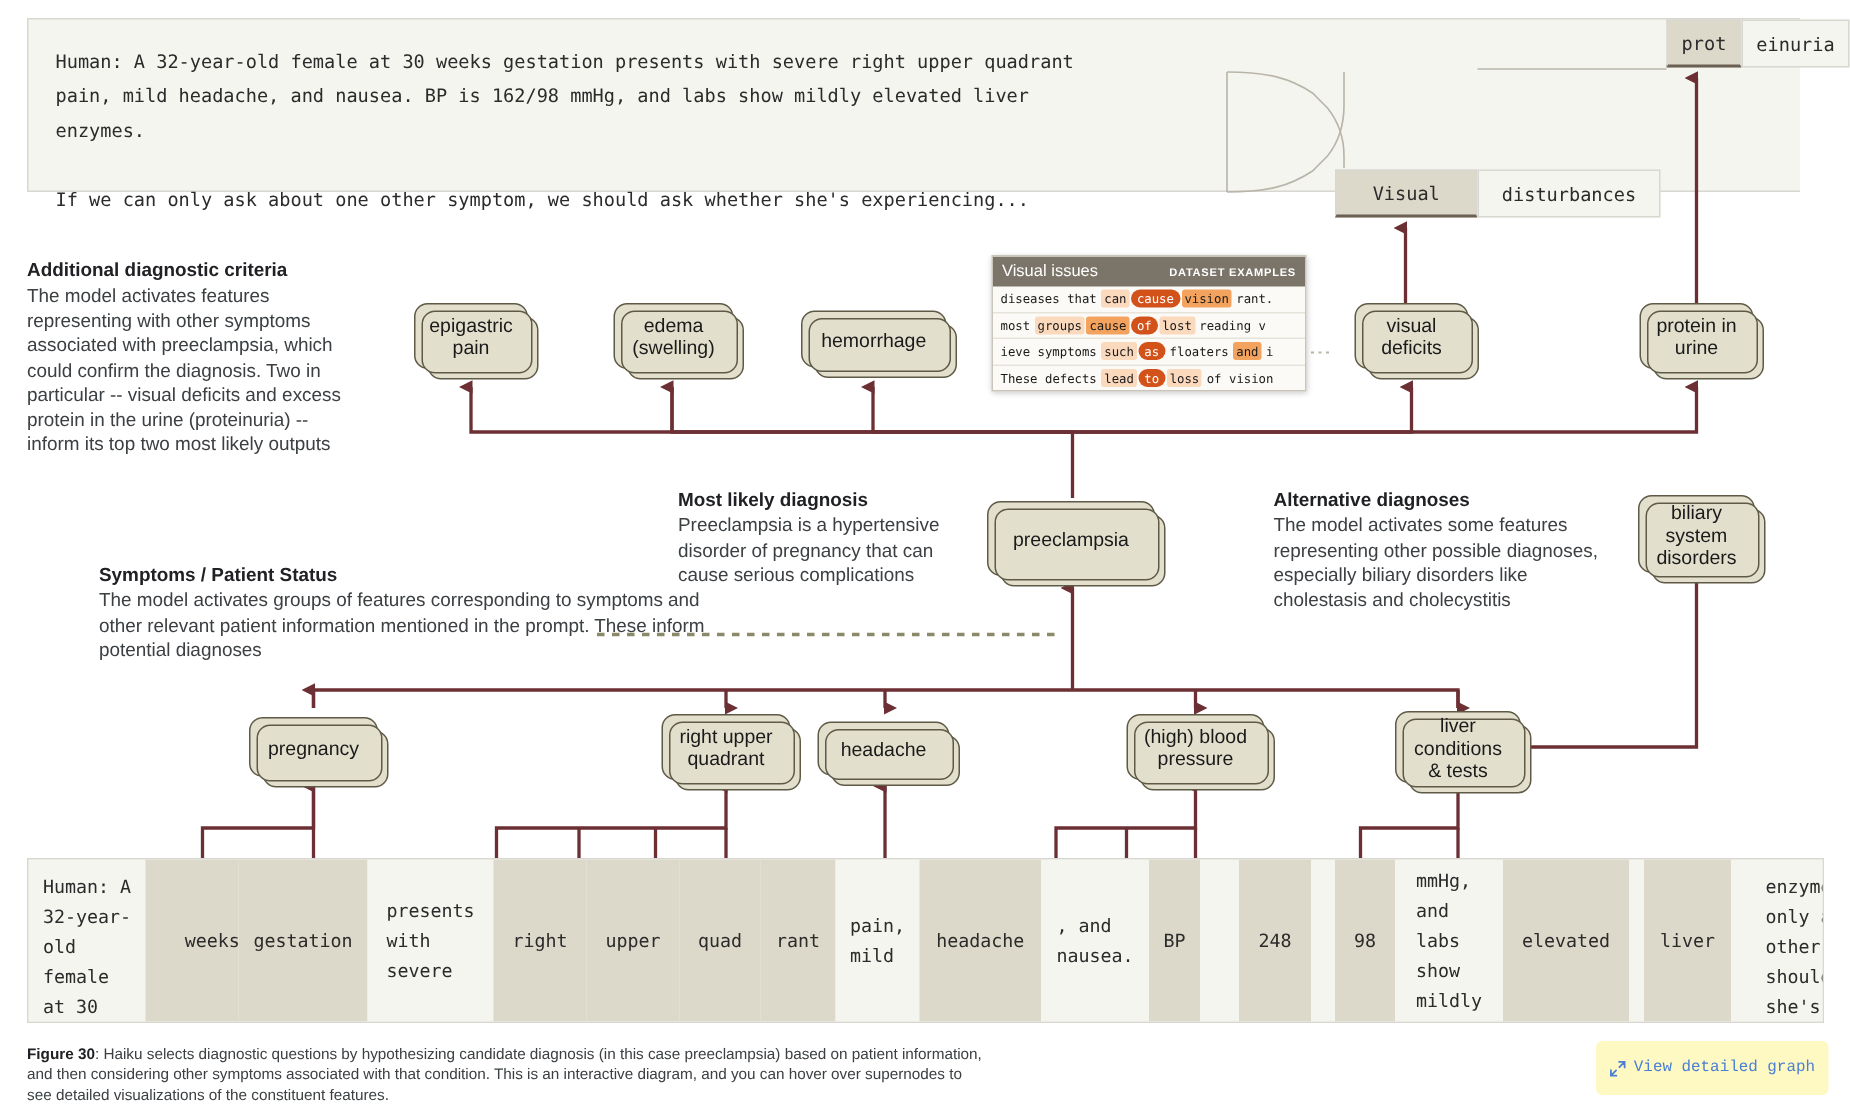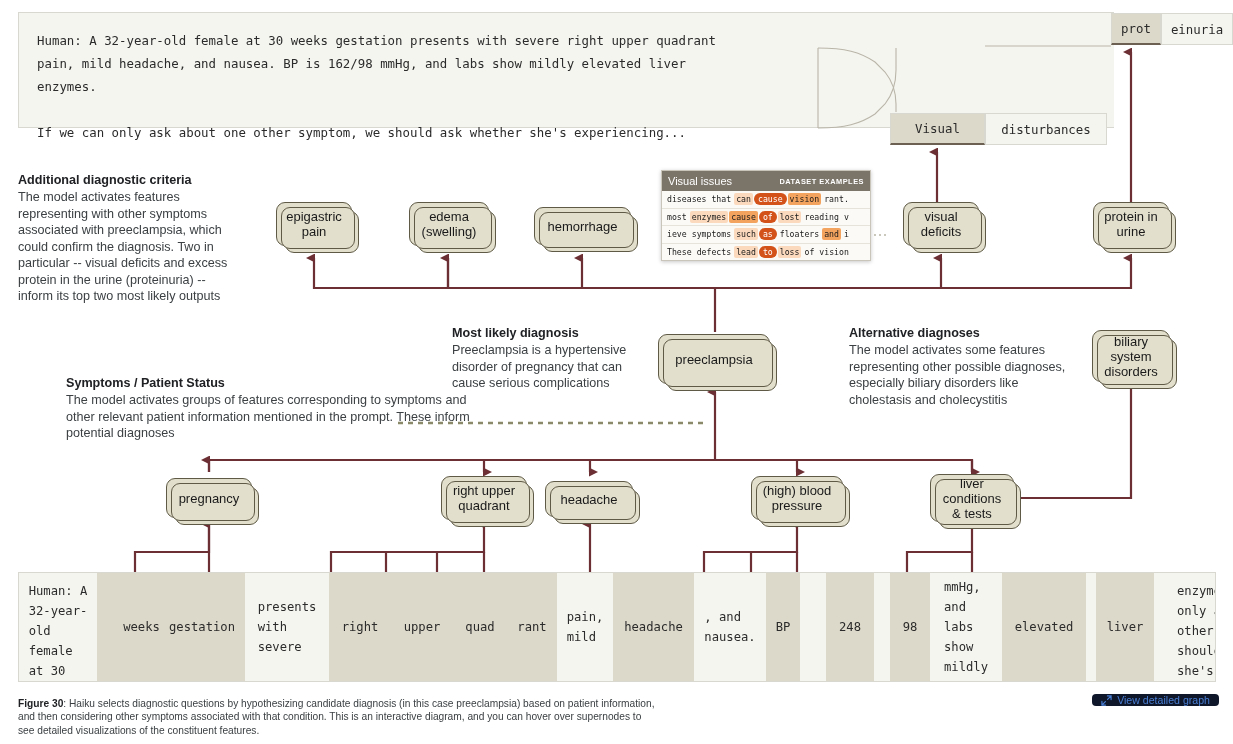--- a/index.html
+++ b/index.html
@@ -10,21 +10,21 @@
     color:#202124;overflow:hidden;position:relative;
   }
   #stage{position:absolute;left:0;top:0;width:1233px;height:744px;}
 
   
   .pane{
     position:absolute;background:#f5f5f0;border:1px solid #d8d8d0;
     box-sizing:border-box;
   }
   #prompt-box{
-    left:18px;top:12px;width:1096px;height:116px;
+    left:18px;top:12px;width:1182px;height:116px;
     padding:16px 18px 0 18px;
     font-family:"DejaVu Sans Mono","Liberation Mono",monospace;
     font-size:12.4px;line-height:23px;color:#2b2b2b;white-space:pre-wrap;
     border-right:none;
   }
 
   
   .ctok{
     position:absolute;box-sizing:border-box;
     font-family:"DejaVu Sans Mono","Liberation Mono",monospace;
@@ -94,23 +94,24 @@
   .tok.strike{align-items:flex-start;padding-top:8px;}
 
   
   #caption{
     position:absolute;left:18px;top:697px;width:640px;
     font-size:10.2px;line-height:13.4px;color:#3c4043;
   }
   #caption b{color:#202124;}
   #detail-link{
     position:absolute;right:14px;top:694px;
-    background:#0f172a;color:#4a7fd4;border-radius:4px;
-    font-size:10.6px;padding:0 9px;display:flex;align-items:center;gap:5px;
+    background:#fef9c3;color:#4a7fd4;border-radius:4px;
+    font-size:10.6px;padding:12px 9px;display:flex;align-items:center;gap:5px;
     cursor:pointer;
+    font-family:Liberation Mono, monospace;
   }
   svg#wires{position:absolute;left:0;top:0;width:1233px;height:744px;pointer-events:none;z-index:3;}
   .w{fill:none;stroke:#6b2f34;stroke-width:2.2;}
   .wd{fill:none;stroke:#8a8a6a;stroke-width:2.4;stroke-dasharray:5 5;}
   .cb{fill:none;stroke:#b9b5a8;stroke-width:1.1;}
 </style>
 </head>
 <body>
 
 <div id="stage">
@@ -264,21 +265,21 @@
         <div class="tt-row">
           <span>diseases</span>
           <span>that</span>
           <span class="hl1">can</span>
           <span class="hl3">cause</span>
           <span class="hl2">vision</span>
           <span>rant.</span>
         </div>
         <div class="tt-row">
           <span>most</span>
-          <span class="hl1">enzymes</span>
+          <span class="hl1">groups</span>
           <span class="hl2">cause</span>
           <span class="hl3">of</span>
           <span class="hl1">lost</span>
           <span>reading</span>
           <span>v</span>
         </div>
         <div class="tt-row">
           <span>ieve</span>
           <span>symptoms</span>
           <span class="hl1">such</span>

